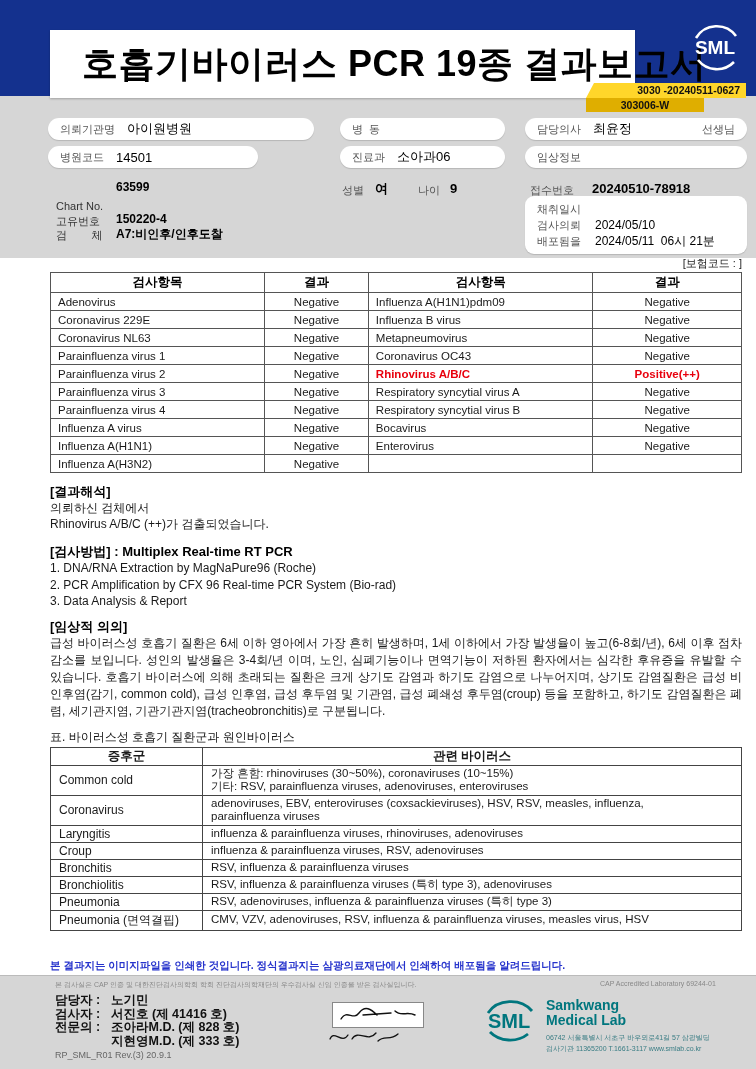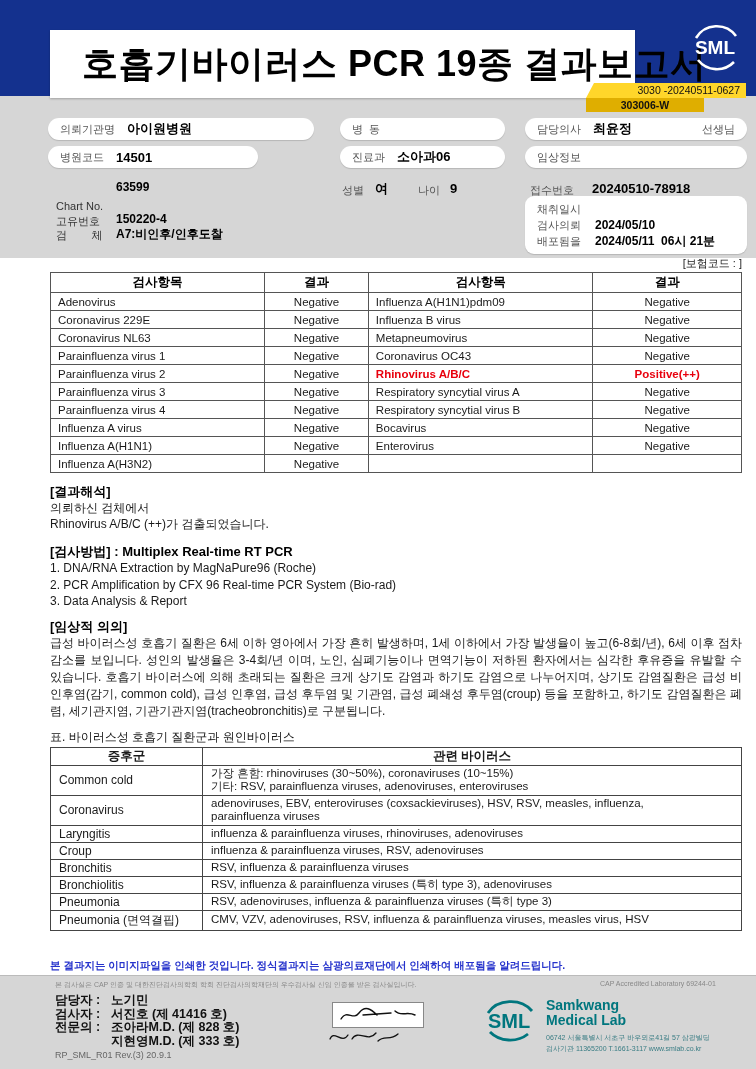--- a/index.html
+++ b/index.html
@@ -14,34 +14,34 @@
   .title-box {
     position:absolute; left:50px; top:30px; width:585px; height:68px;
     background:#ffffff; z-index:3; display:flex; align-items:center;
     box-shadow:0 1px 2px rgba(0,0,0,.25);
   }
   .title-box h1 { font-size:36px; font-weight:bold; color:#000; padding-left:32px; letter-spacing:.5px; white-space:nowrap; }
   .sml-top { position:absolute; left:686px; top:16px; width:58px; height:62px; z-index:4; }
   .ribbon1 {
     position:absolute; left:586px; top:83px; width:160px; height:15px; z-index:5;
     background:#ffd62a; clip-path:polygon(5% 0,100% 0,100% 100%,0 100%);
-    font-size:10.5px; font-weight:normal; color:#111; text-align:right; line-height:15px; padding-right:6px;
+    font-size:10.5px; font-weight:bold; color:#111; text-align:right; line-height:15px; padding-right:6px;
   }
   .ribbon2 {
     position:absolute; left:586px; top:98px; width:118px; height:14px; z-index:5;
     background:#dfae00; font-size:10.5px; font-weight:bold; color:#111; text-align:center; line-height:14px;
   }
   
   .info-band { position:absolute; left:0; top:96px; width:756px; height:162px; background:#d6d6d6; }
   .pill {
     position:absolute; height:22px; background:#fff; border-radius:11px;
     display:flex; align-items:center; box-shadow:0 1px 1px rgba(0,0,0,.15);
   }
   .lab { font-size:11px; color:#555; white-space:pre; }
-  .val { font-size:13px; font-weight:bold; color:#000; white-space:pre; }
+  .val { font-size:13px; font-weight:normal; color:#000; white-space:pre; }
   .pill .lab { padding-left:12px; }
   .pill .val { padding-left:12px; }
   .plain-lab { position:absolute; font-size:11px; color:#555; white-space:pre; }
   .plain-val { position:absolute; font-size:13px; font-weight:bold; color:#000; white-space:pre; }
   .small-val { font-size:12px; }
   .date-box {
     position:absolute; left:525px; top:100px; width:222px; height:58px;
     background:#fff; border-radius:9px; padding:5px 0 0 12px;
     box-shadow:0 1px 1px rgba(0,0,0,.15);
   }

